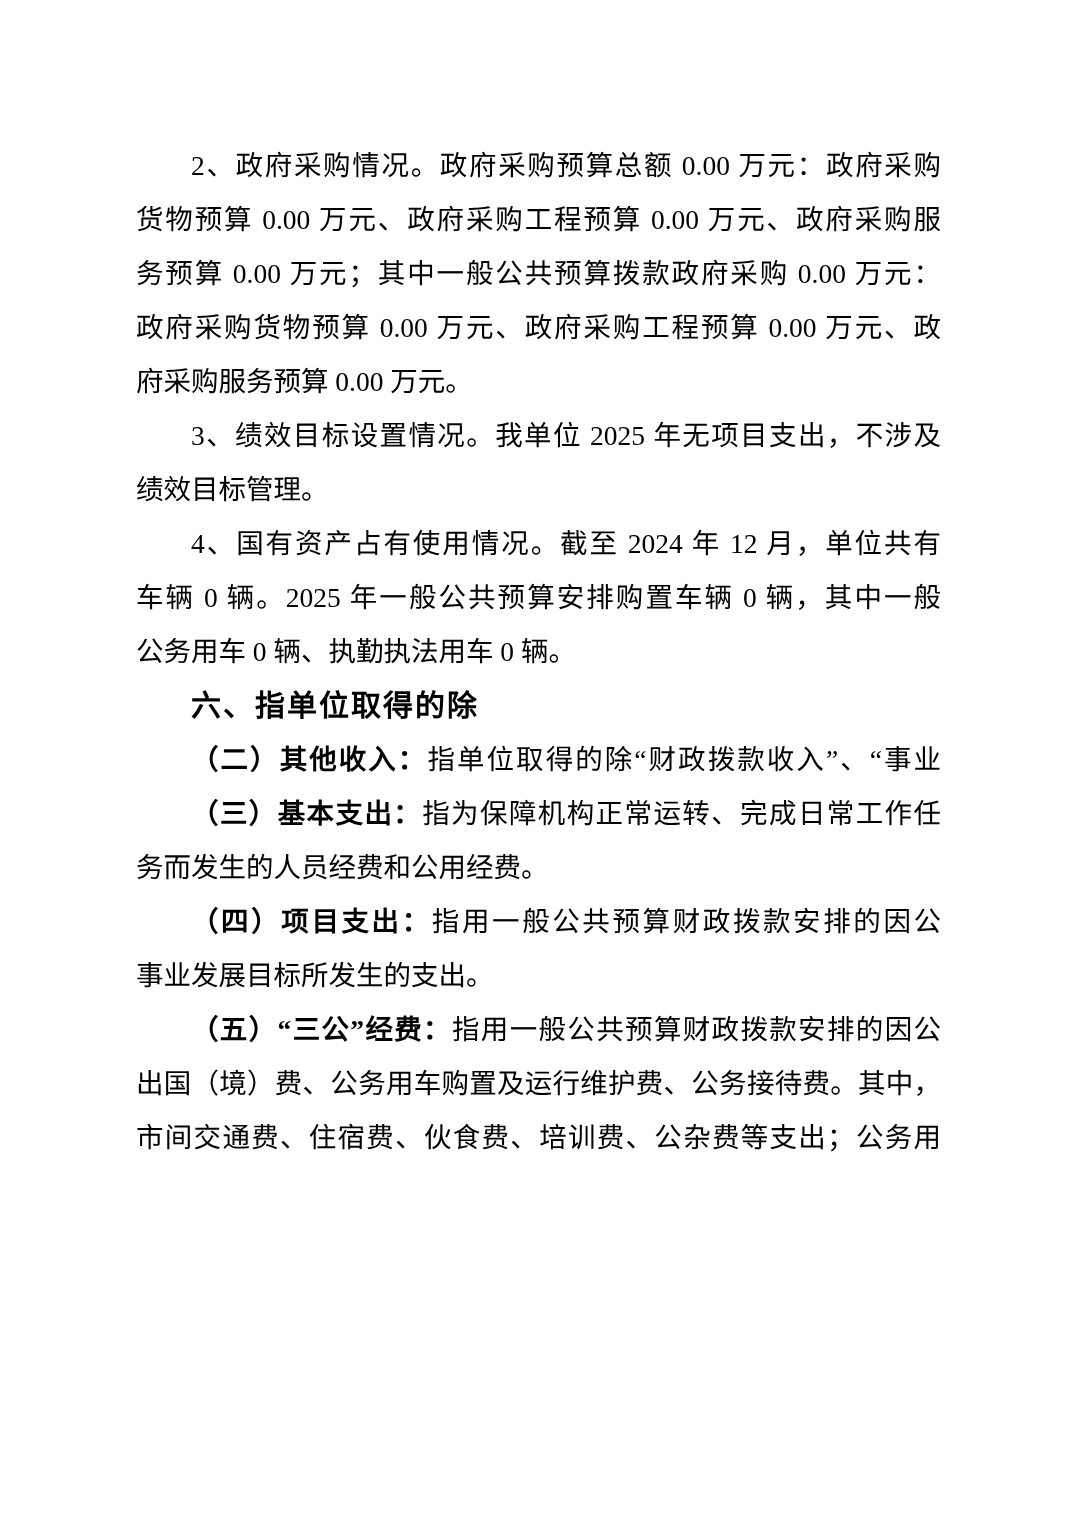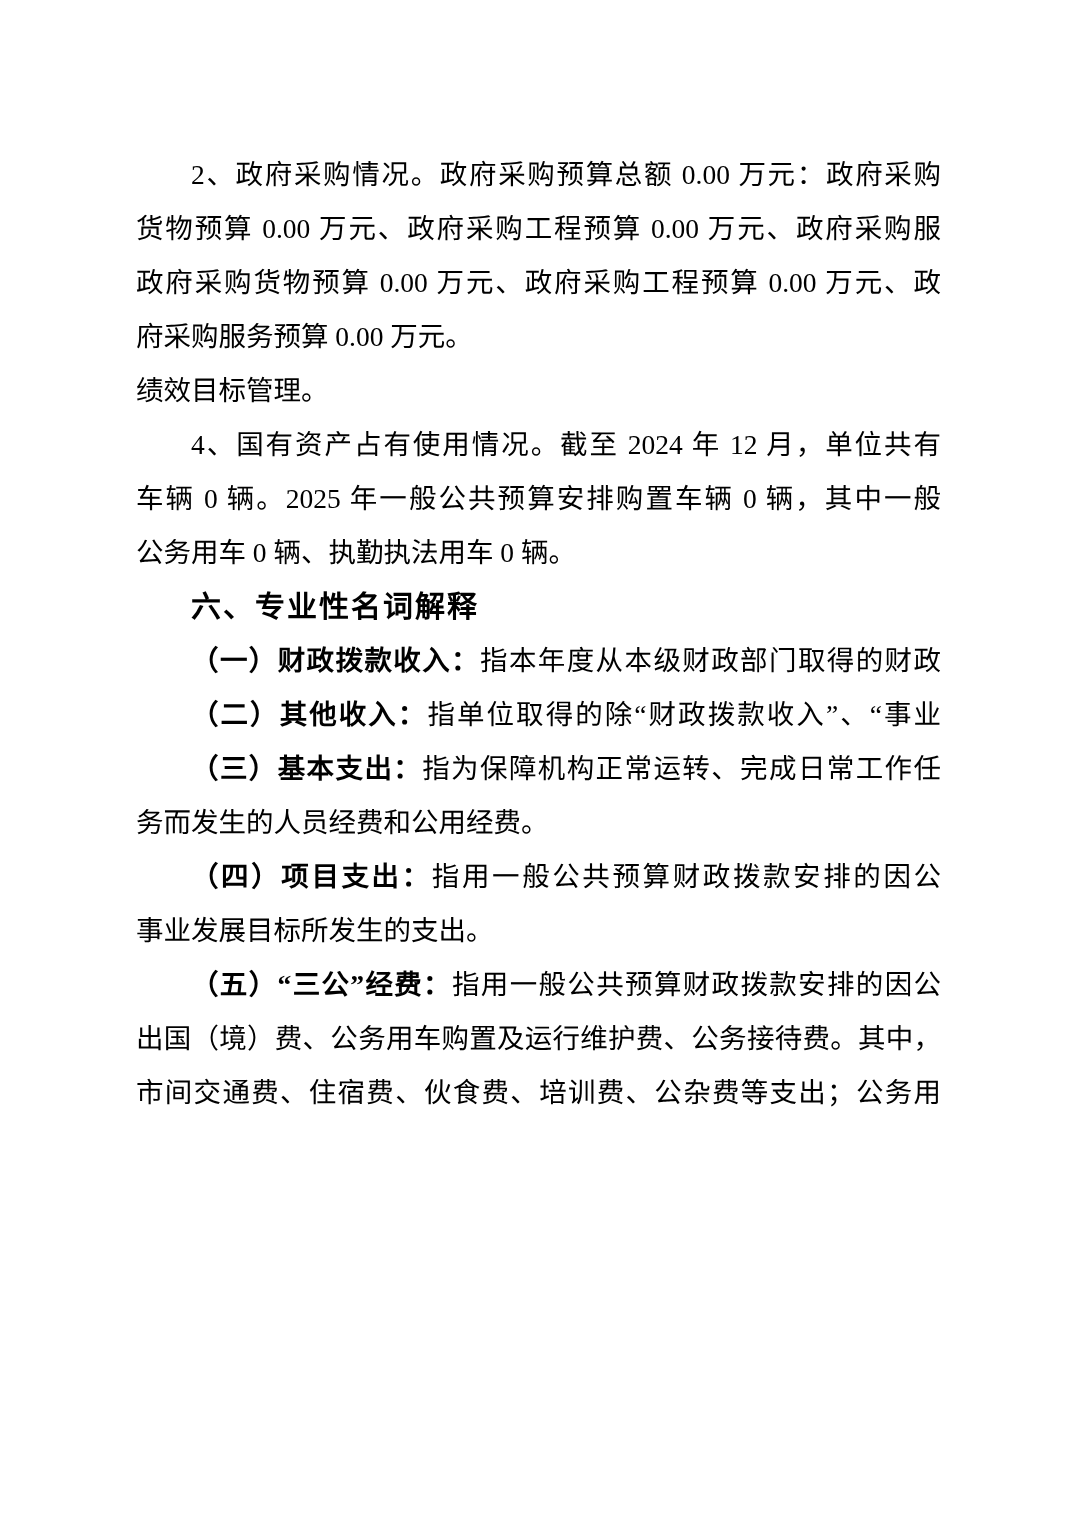--- a/index.html
+++ b/index.html
@@ -16,21 +16,21 @@
     color: #000000;
   }
   .sheet {
     position: absolute;
     inset: 0;
     background: #ffffff;
   }
   .textblock {
     position: absolute;
     left: 136px;
-    top: 148px;
+    top: 139px;
     width: 805px;
   }
   .line {
     font-family: "Liberation Serif", "DejaVu Serif", serif;
     font-size: 27.5px;
     line-height: 54px;
     color: #000000;
     text-align: justify;
     white-space: normal;
   }
@@ -57,28 +57,29 @@
     font-weight: 700;
   }
 </style>
 </head>
 <body>
 
 <div class="sheet">
   <div class="textblock">
       <div class="line indent fill"><span>2、政府采购情况。政府采购预算总额 0.00 万元：政府采购</span></div>
       <div class="line fill"><span>货物预算 0.00 万元、政府采购工程预算 0.00 万元、政府采购服</span></div>
+      <div class="line fill"><span>务预算 0.00 万元；其中一般公共预算拨款政府采购 0.00 万元：</span></div>
       <div class="line fill"><span>政府采购货物预算 0.00 万元、政府采购工程预算 0.00 万元、政</span></div>
       <div class="line end"><span>府采购服务预算 0.00 万元。</span></div>
+      <div class="line indent fill"><span>3、绩效目标设置情况。我单位 2025 年无项目支出，不涉及</span></div>
       <div class="line end"><span>绩效目标管理。</span></div>
       <div class="line indent fill"><span>4、国有资产占有使用情况。截至 2024 年 12 月，单位共有</span></div>
       <div class="line fill"><span>车辆 0 辆。2025 年一般公共预算安排购置车辆 0 辆，其中一般</span></div>
       <div class="line end"><span>公务用车 0 辆、执勤执法用车 0 辆。</span></div>
-      <div class="line indent end heading"><span>六、专业性名词解释</span></div>
-      <div class="line indent fill"><span class="lead">（一）财政拨款收入：</span><span>指本年度从本级财政部门取得的财政</span></div>
+      <div class="line indent end heading"><span>六、指单位取得的除</span></div>
       <div class="line indent fill"><span class="lead">（二）其他收入：</span><span>指单位取得的除“财政拨款收入”、“事业</span></div>
       <div class="line indent fill"><span class="lead">（三）基本支出：</span><span>指为保障机构正常运转、完成日常工作任</span></div>
       <div class="line end"><span>务而发生的人员经费和公用经费。</span></div>
       <div class="line indent fill"><span class="lead">（四）项目支出：</span><span>指用一般公共预算财政拨款安排的因公</span></div>
       <div class="line end"><span>事业发展目标所发生的支出。</span></div>
       <div class="line indent fill"><span class="lead">（五）“三公”经费：</span><span>指用一般公共预算财政拨款安排的因公</span></div>
       <div class="line fill"><span>出国（境）费、公务用车购置及运行维护费、公务接待费。其中，</span></div>
       <div class="line fill"><span>市间交通费、住宿费、伙食费、培训费、公杂费等支出；公务用</span></div>
     </div>
 </div>

